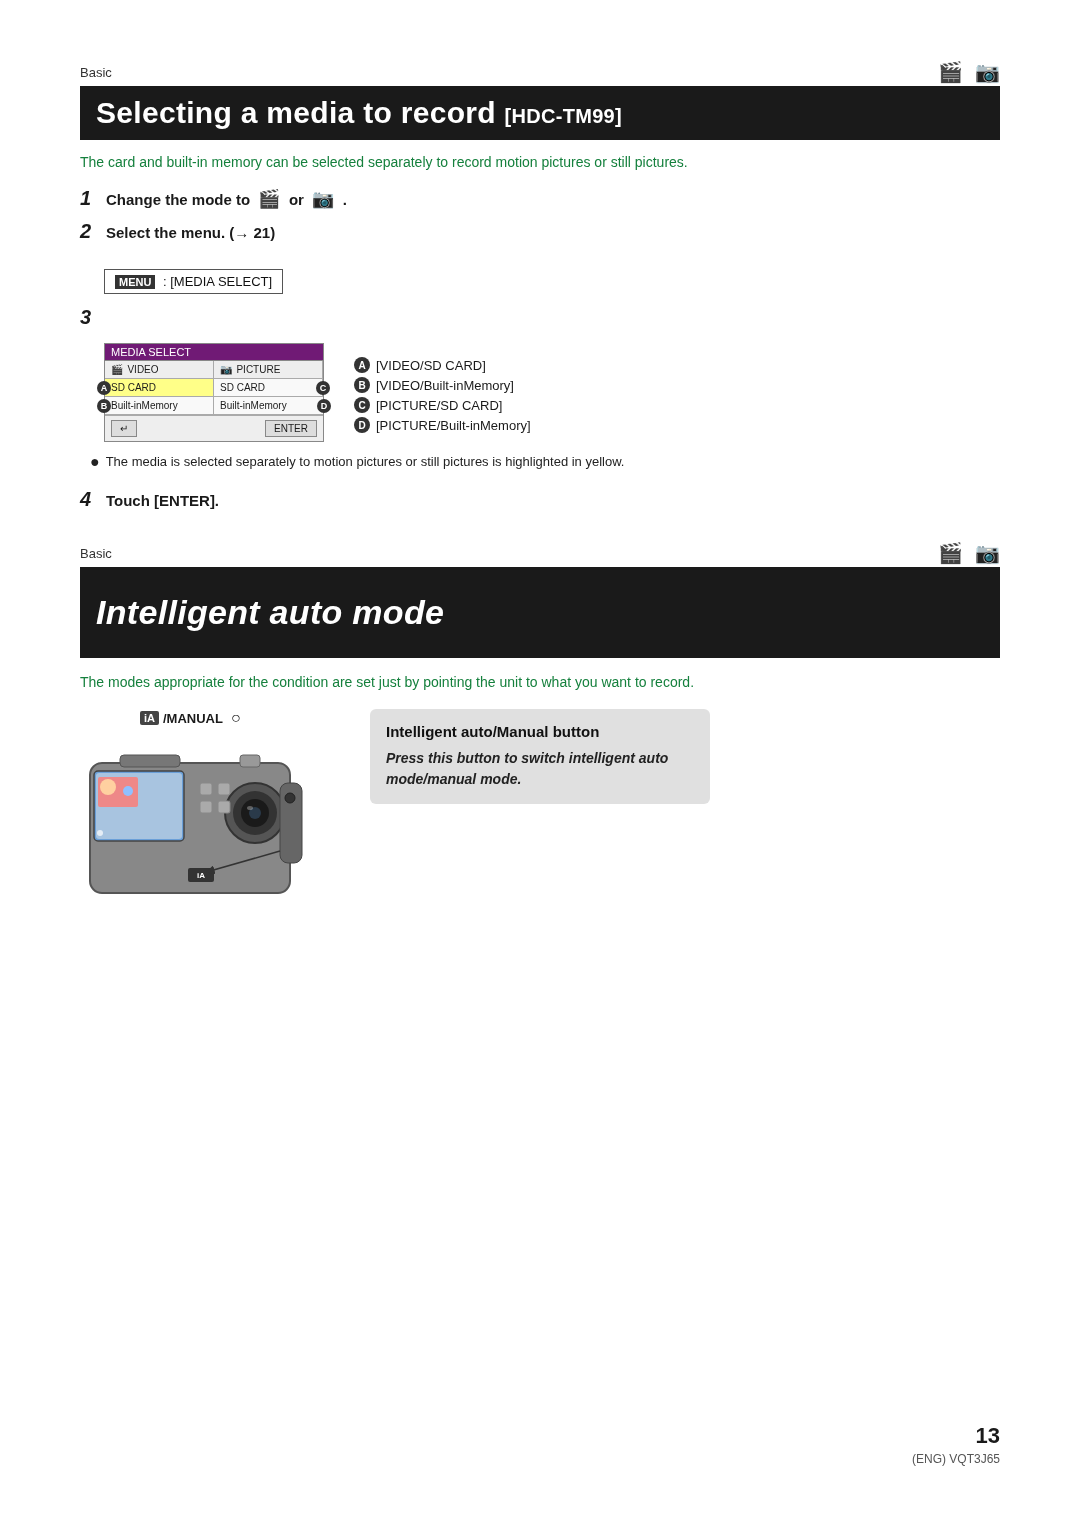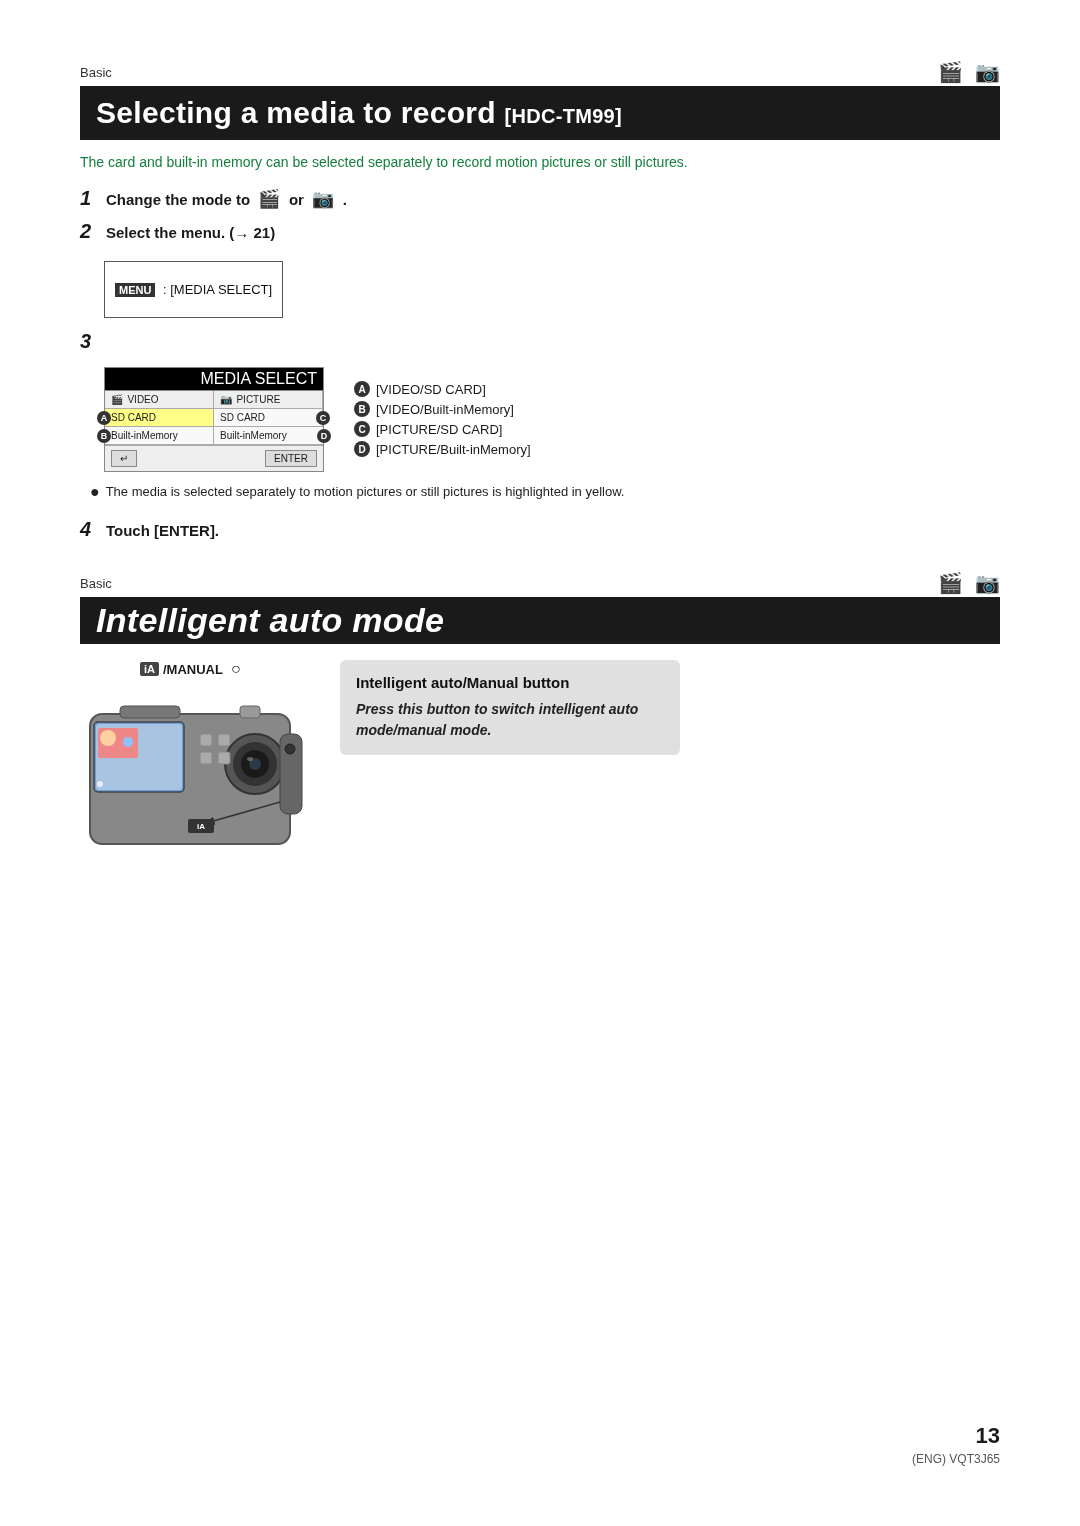--- a/index.html
+++ b/index.html
@@ -69,23 +69,23 @@
     }
 
     .step-text {
       font-size: 15px;
       font-weight: bold;
     }
 
     .menu-box {
       border: 1px solid #555;
       display: inline-block;
-      padding: 20px 10px;
+      padding: 4px 10px;
       font-size: 13px;
-      margin: 8px 0 12px 24px;
+      margin: 16px 0 12px 24px;
       color: #111;
     }
 
     .menu-box .menu-label {
       font-weight: bold;
       font-size: 11px;
       background: #333;
       color: #fff;
       padding: 1px 4px;
       margin-right: 4px;
@@ -99,26 +99,26 @@
     }
 
     .media-select-ui {
       border: 1px solid #888;
       width: 220px;
       font-size: 11px;
       position: relative;
     }
 
     .ui-title-bar {
-      background: #000000;
+      background: #701a75;
       color: #fff;
-      font-size: 16px;
+      font-size: 11px;
       padding: 2px 6px;
       display: flex;
-      justify-content: flex-end;
+      justify-content: flex-start;
       align-items: center;
     }
 
     .ui-grid {
       display: grid;
       grid-template-columns: 1fr 1fr;
       border-top: 1px solid #888;
     }
 
     .ui-cell-header {
@@ -219,28 +219,29 @@
     
     .section2 {
       margin-top: 20px;
     }
 
     .title-bar-2 {
       background: #1a1a1a;
       color: #ffffff;
       font-size: 34px;
       font-weight: bold;
-      padding: 4px 16px;
+      padding: 26px 16px;
       margin-bottom: 14px;
       letter-spacing: 0.3px;
       font-style: italic;
     }
 
     .intelligent-content {
       display: flex;
+      gap: 30px;
       margin-top: 16px;
       align-items: flex-start;
     }
 
     .camera-image {
       width: 260px;
       position: relative;
       flex-shrink: 0;
     }
 
@@ -433,20 +434,21 @@
     <span>Basic</span>
     <div class="header-icons">
       <span>🎬</span>
       <span>📷</span>
     </div>
   </div>
   <div class="title-bar-2">
     <span>Intelligent auto mode</span>
   </div>
 
+  <p class="description">The modes appropriate for the condition are set just by pointing the unit to what you want to record.</p>
 
   <div class="intelligent-content">
 
     <div class="camera-image">
       
       <div class="manual-label">
         <span class="ia-box">iA</span>
         <span>/MANUAL</span>
         <span style="font-size:16px;margin-left:4px;">○</span>
       </div>

